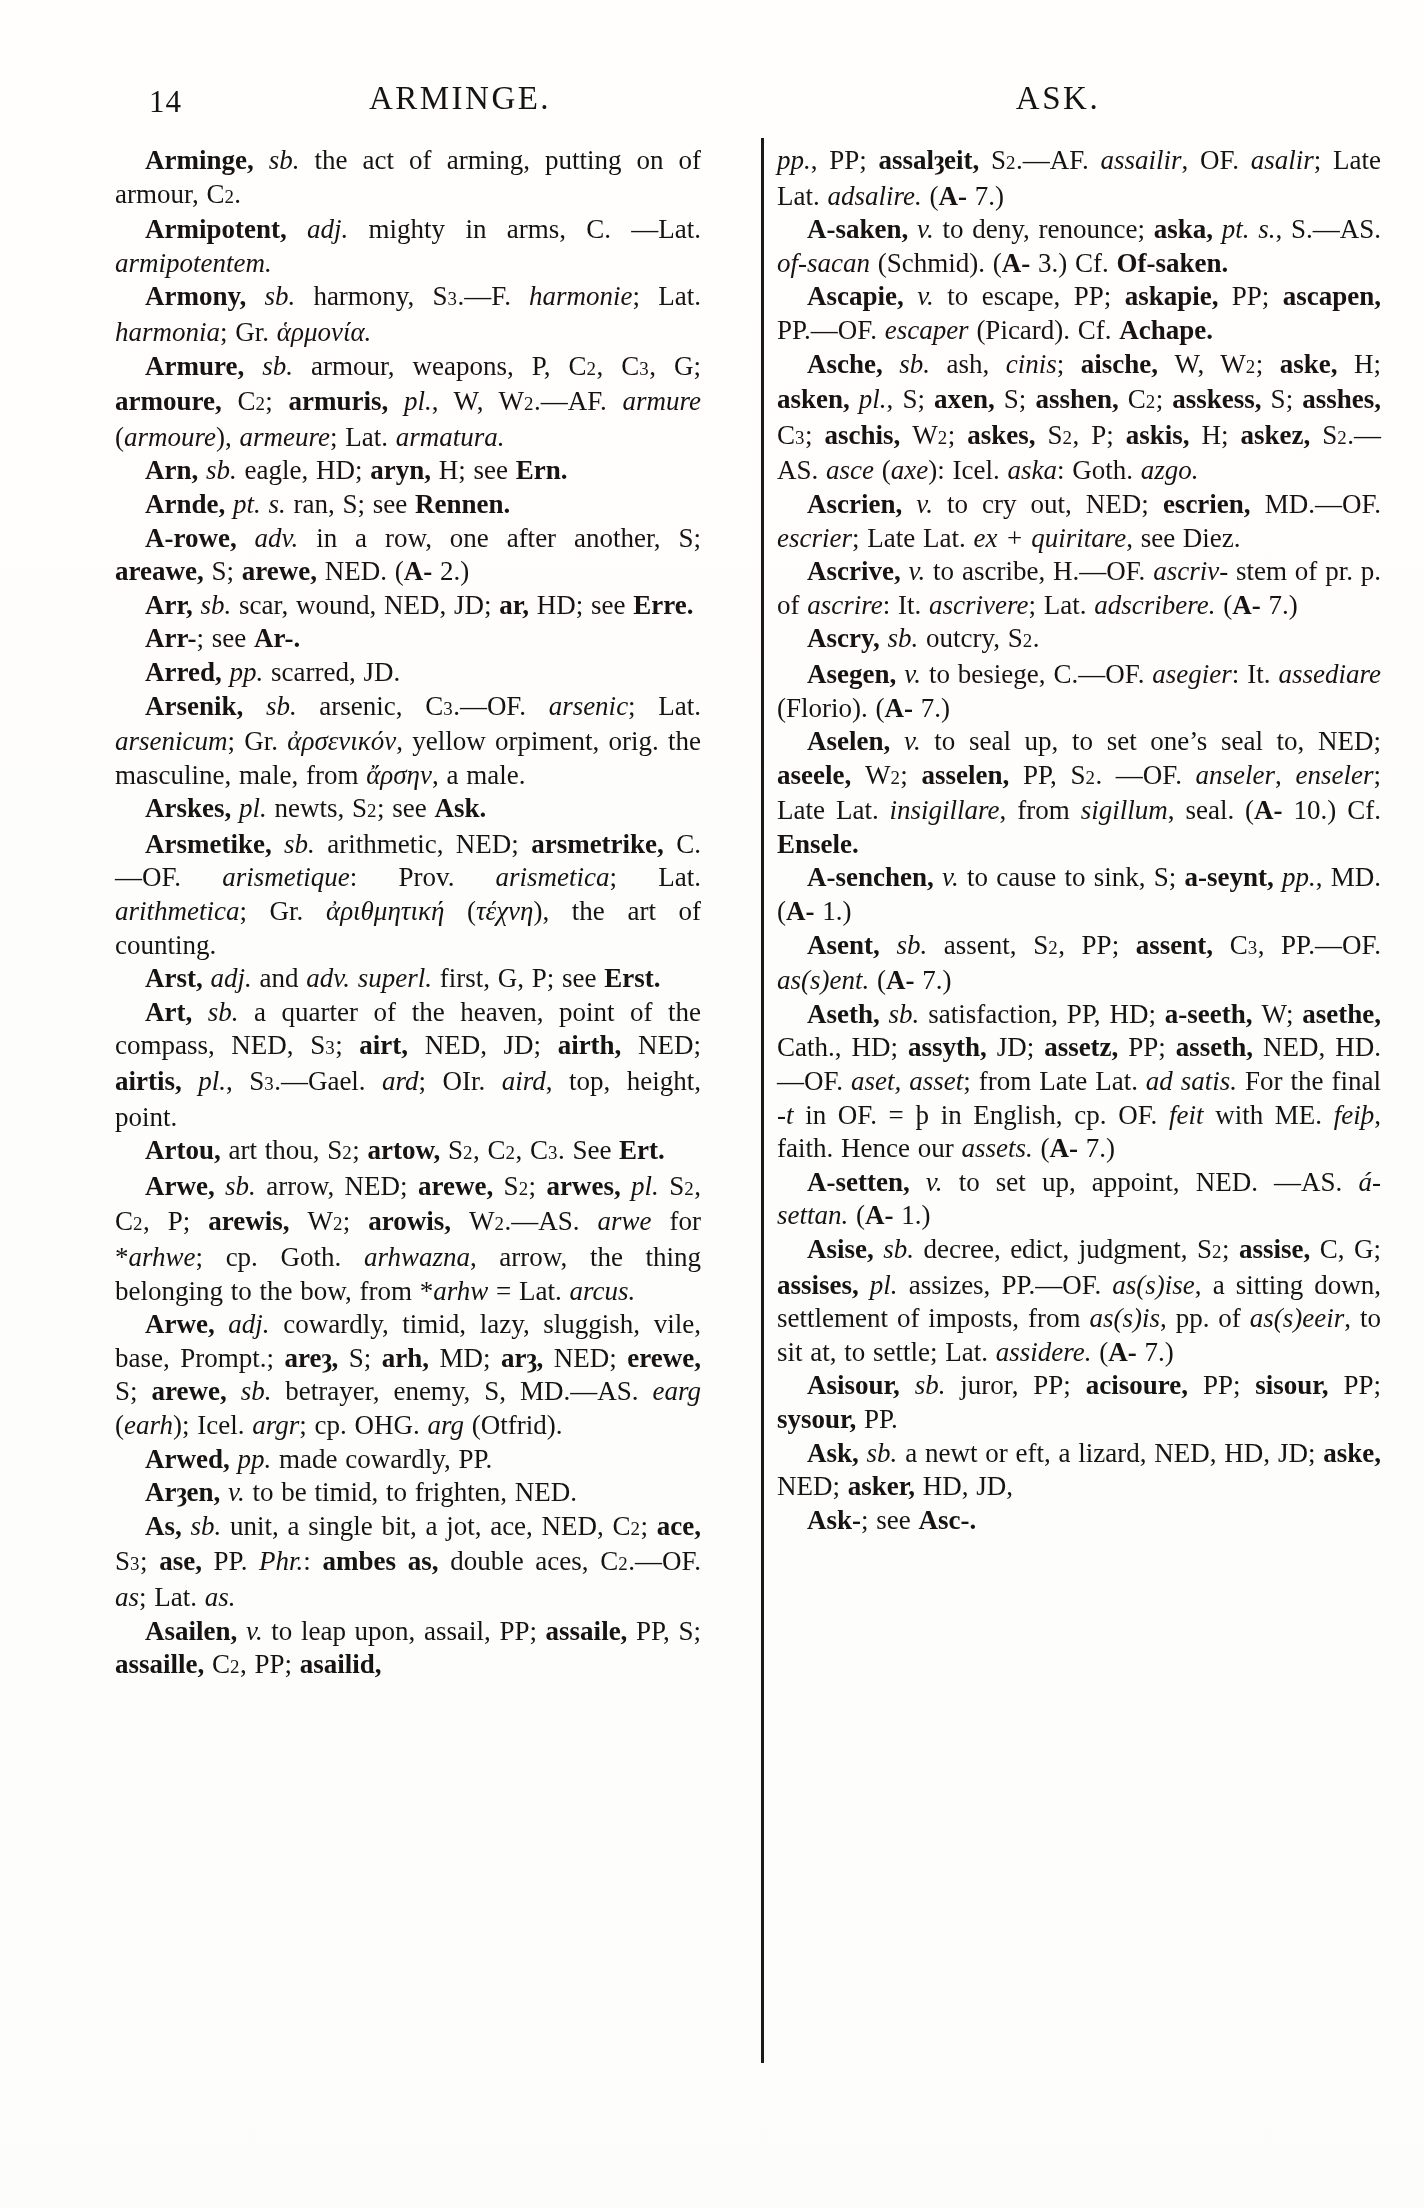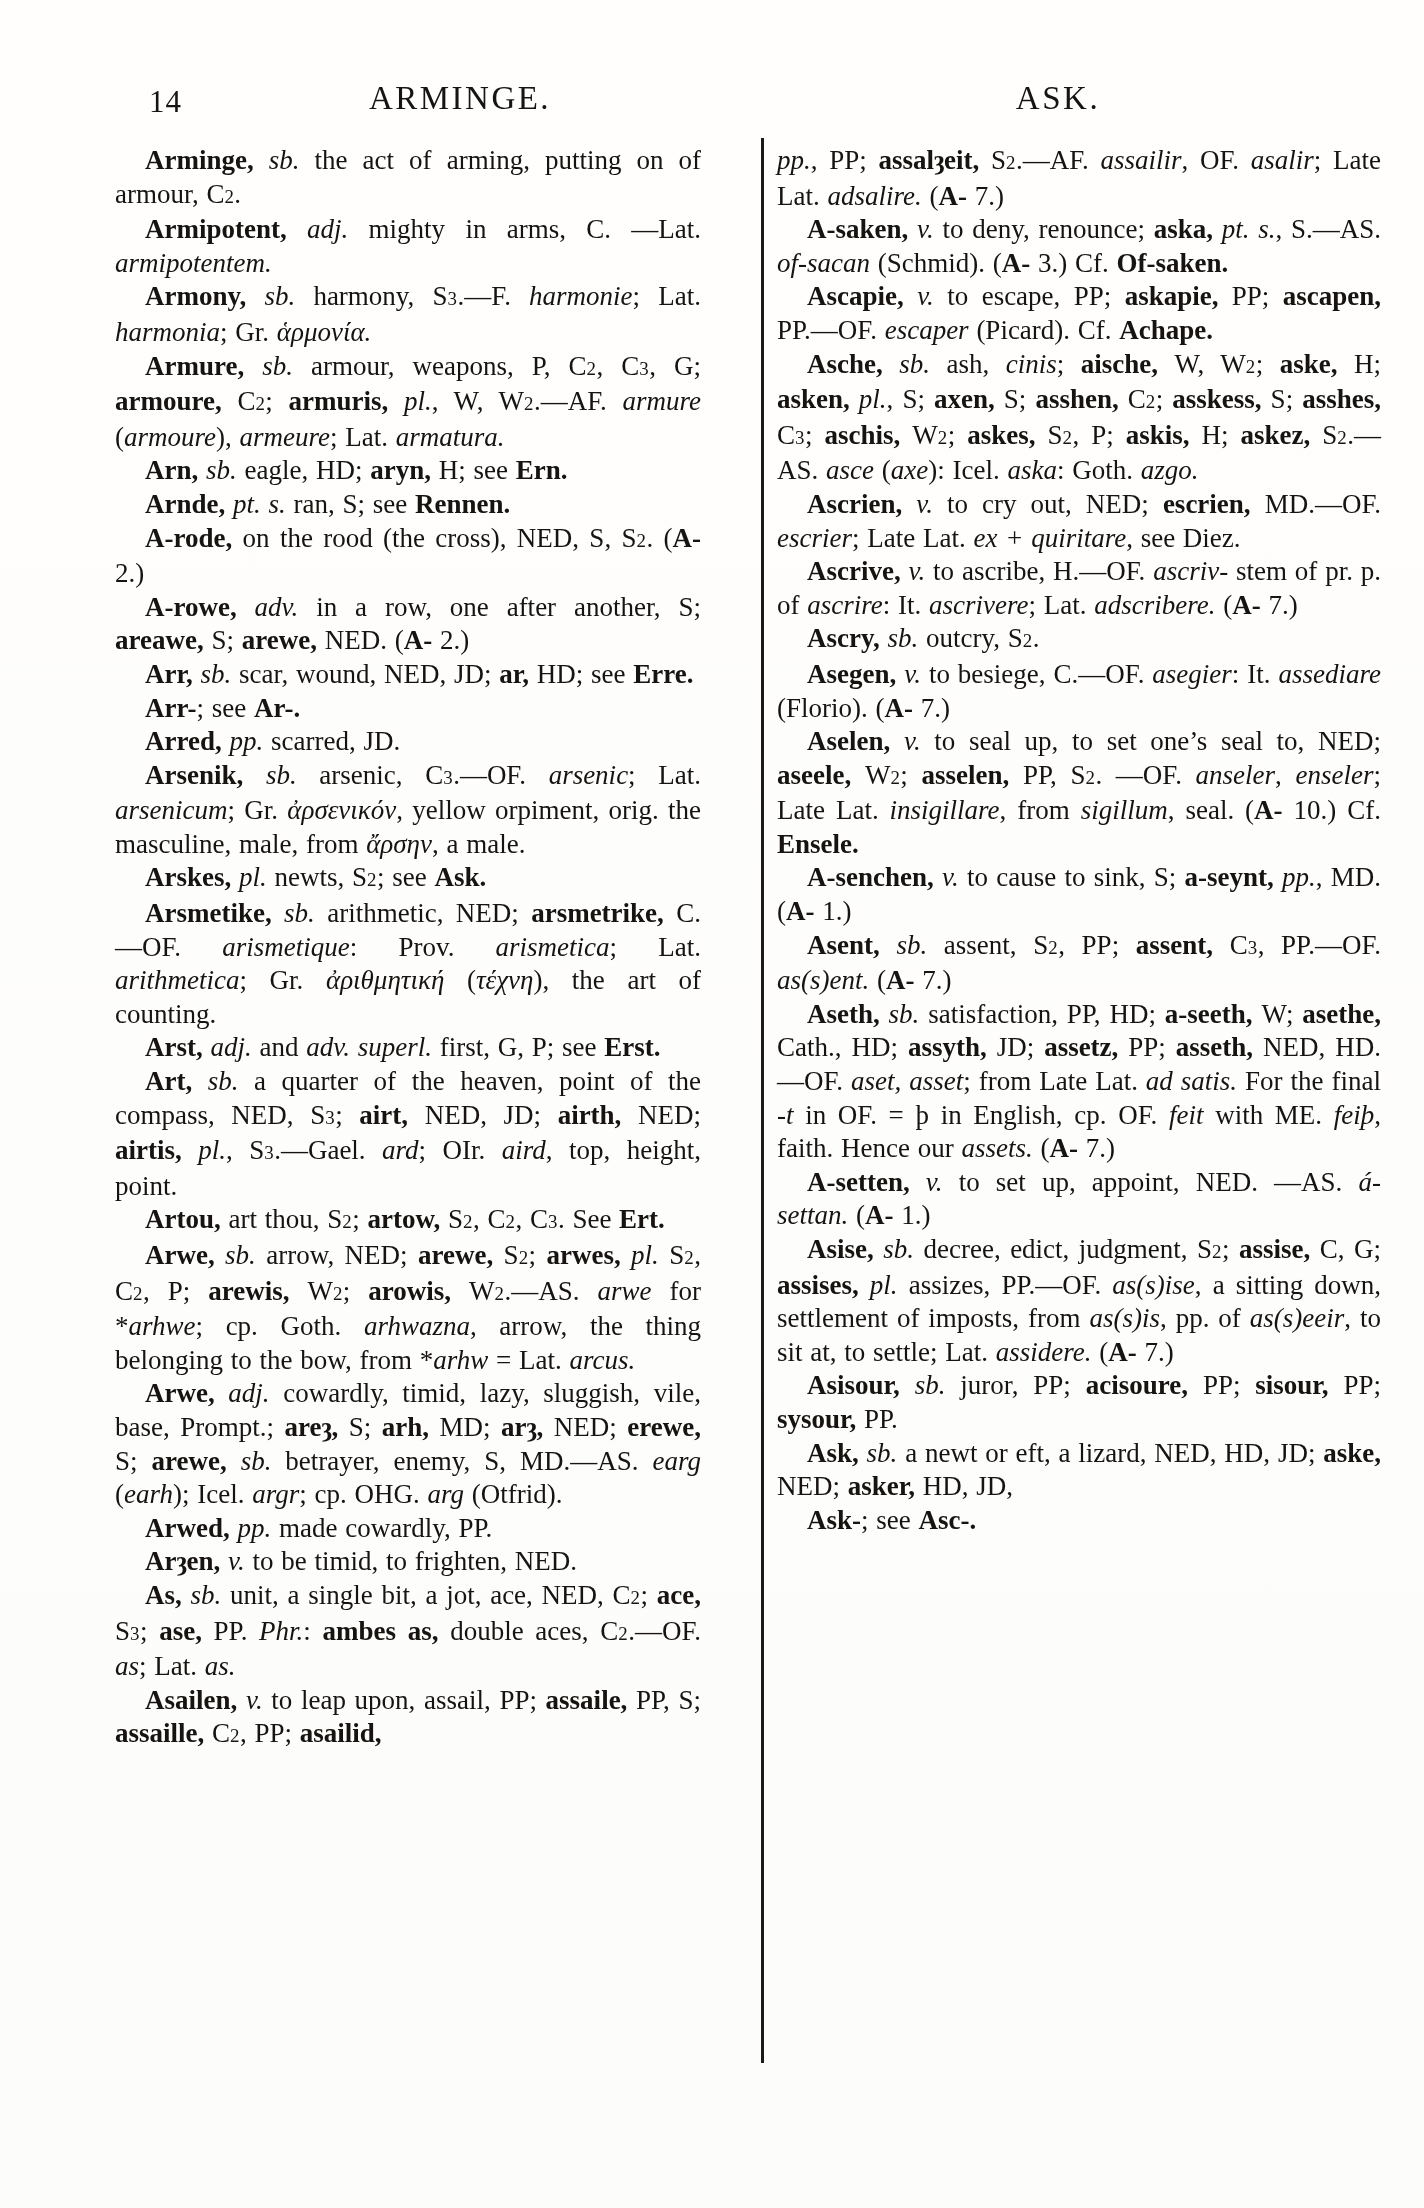--- a/index.html
+++ b/index.html
@@ -65,21 +65,20 @@
   <div class="running-head left">ARMINGE.</div>
   <div class="running-head right">ASK.</div>
   <div class="col-divider"></div>
   <div class="col left" id="col-0">
       <p class="entry"><span class="b">Arminge, </span><span class="i">sb.</span><span> the act of arming, putting on of armour, C<span class="rn">2</span>.</span></p>
       <p class="entry"><span class="b">Armipotent, </span><span class="i">adj.</span><span> mighty in arms, C. —Lat. </span><span class="i">armipotentem.</span></p>
       <p class="entry"><span class="b">Armony, </span><span class="i">sb.</span><span> harmony, S<span class="rn">3</span>.—F. </span><span class="i">harmonie</span><span>; Lat. </span><span class="i">harmonia</span><span>; Gr. </span><span class="i">ἁρμονία.</span></p>
       <p class="entry"><span class="b">Armure, </span><span class="i">sb.</span><span> armour, weapons, P, C<span class="rn">2</span>, C<span class="rn">3</span>, G; </span><span class="b">armoure, </span><span>C<span class="rn">2</span>; </span><span class="b">armuris, </span><span class="i">pl.</span><span>, W, W<span class="rn">2</span>.—AF. </span><span class="i">armure</span><span> (</span><span class="i">armoure</span><span>), </span><span class="i">armeure</span><span>; Lat. </span><span class="i">armatura.</span></p>
       <p class="entry"><span class="b">Arn, </span><span class="i">sb.</span><span> eagle, HD; </span><span class="b">aryn, </span><span>H; see </span><span class="b">Ern.</span></p>
       <p class="entry"><span class="b">Arnde, </span><span class="i">pt. s.</span><span> ran, S; see </span><span class="b">Rennen.</span></p>
-      <p class="entry"><span class="b">A-rode, </span><span>on the rood (the cross), NED, S, S<span class="rn">2</span>. (</span><span class="b">A-</span><span> 2.)</span></p>
       <p class="entry"><span class="b">A-rowe, </span><span class="i">adv.</span><span> in a row, one after another, S; </span><span class="b">areawe, </span><span>S; </span><span class="b">arewe, </span><span>NED. (</span><span class="b">A-</span><span> 2.)</span></p>
       <p class="entry"><span class="b">Arr, </span><span class="i">sb.</span><span> scar, wound, NED, JD; </span><span class="b">ar, </span><span>HD; see </span><span class="b">Erre.</span></p>
       <p class="entry"><span class="b">Arr-</span><span>; see </span><span class="b">Ar-.</span></p>
       <p class="entry"><span class="b">Arred, </span><span class="i">pp.</span><span> scarred, JD.</span></p>
       <p class="entry"><span class="b">Arsenik, </span><span class="i">sb.</span><span> arsenic, C<span class="rn">3</span>.—OF. </span><span class="i">arsenic</span><span>; Lat. </span><span class="i">arsenicum</span><span>; Gr. </span><span class="i">ἀρσενικόν</span><span>, yellow orpiment, orig. the masculine, male, from </span><span class="i">ἄρσην</span><span>, a male.</span></p>
       <p class="entry"><span class="b">Arskes, </span><span class="i">pl.</span><span> newts, S<span class="rn">2</span>; see </span><span class="b">Ask.</span></p>
       <p class="entry"><span class="b">Arsmetike, </span><span class="i">sb.</span><span> arithmetic, NED; </span><span class="b">arsmetrike, </span><span>C.—OF. </span><span class="i">arismetique</span><span>: Prov. </span><span class="i">arismetica</span><span>; Lat. </span><span class="i">arithmetica</span><span>; Gr. </span><span class="i">ἀριθμητική</span><span> (</span><span class="i">τέχνη</span><span>), the art of counting.</span></p>
       <p class="entry"><span class="b">Arst, </span><span class="i">adj.</span><span> and </span><span class="i">adv. superl.</span><span> first, G, P; see </span><span class="b">Erst.</span></p>
       <p class="entry"><span class="b">Art, </span><span class="i">sb.</span><span> a quarter of the heaven, point of the compass, NED, S<span class="rn">3</span>; </span><span class="b">airt, </span><span>NED, JD; </span><span class="b">airth, </span><span>NED; </span><span class="b">airtis, </span><span class="i">pl.</span><span>, S<span class="rn">3</span>.—Gael. </span><span class="i">ard</span><span>; OIr. </span><span class="i">aird</span><span>, top, height, point.</span></p>
       <p class="entry"><span class="b">Artou, </span><span>art thou, S<span class="rn">2</span>; </span><span class="b">artow, </span><span>S<span class="rn">2</span>, C<span class="rn">2</span>, C<span class="rn">3</span>. See </span><span class="b">Ert.</span></p>

